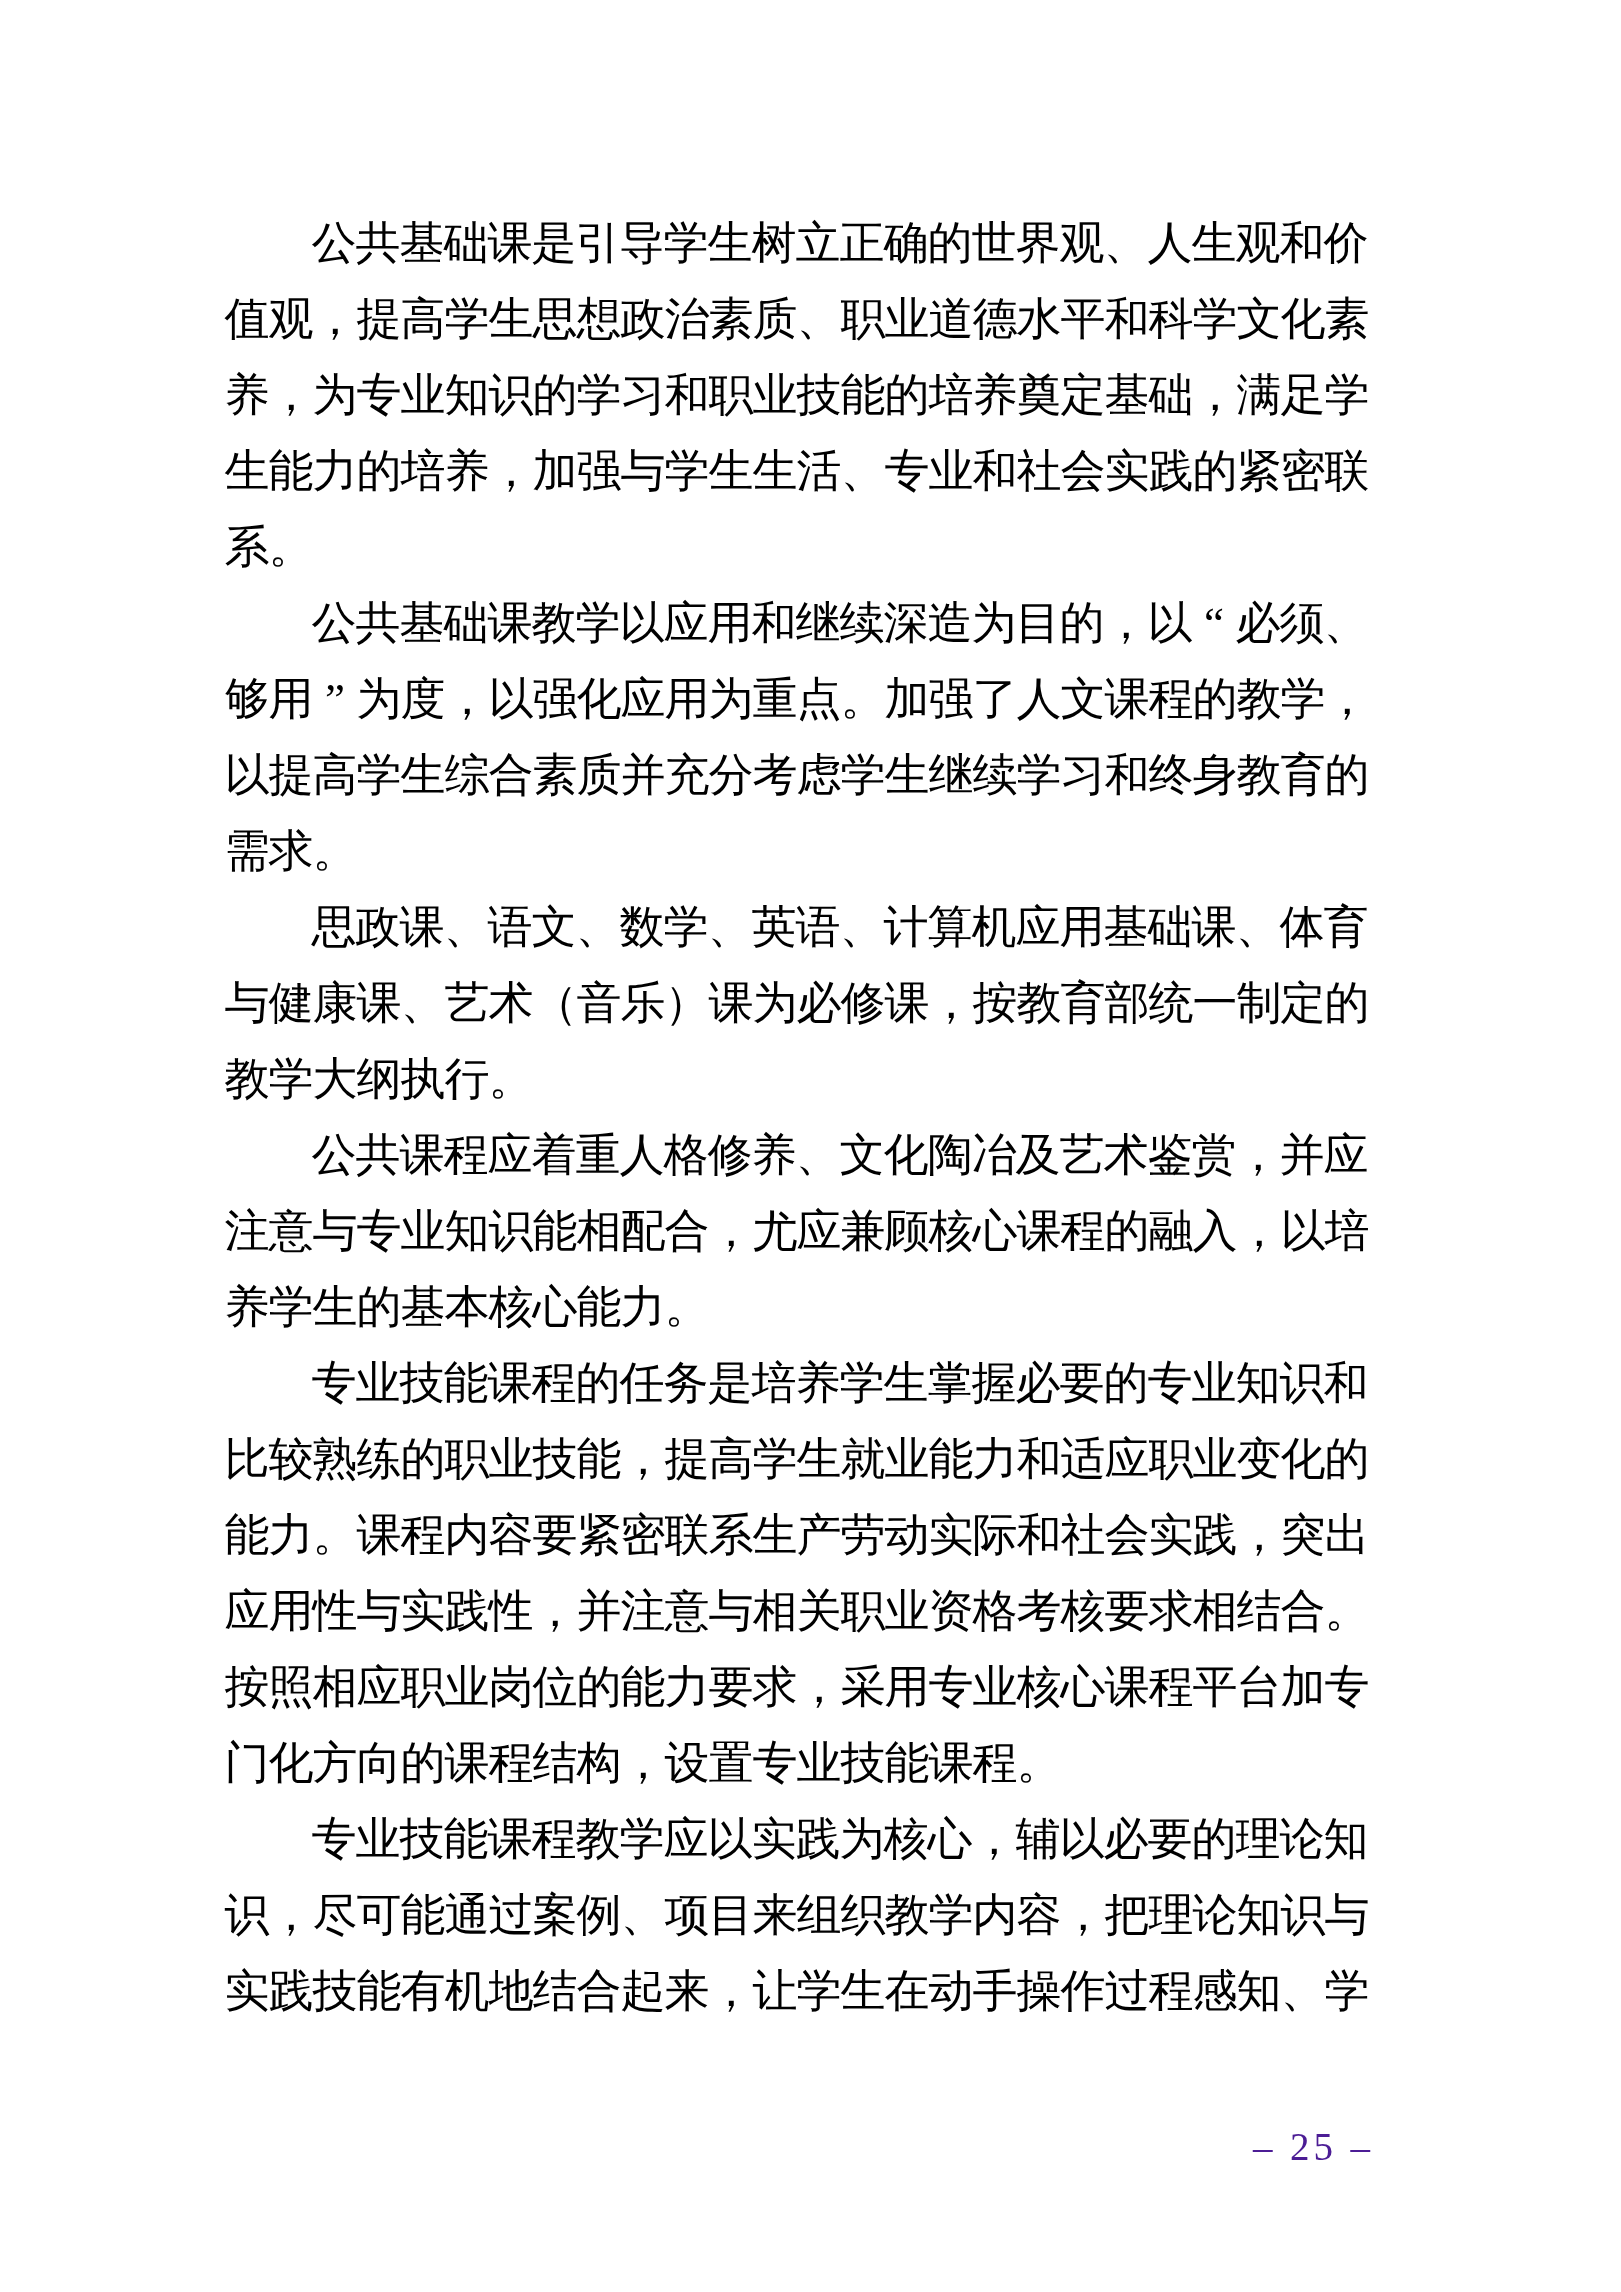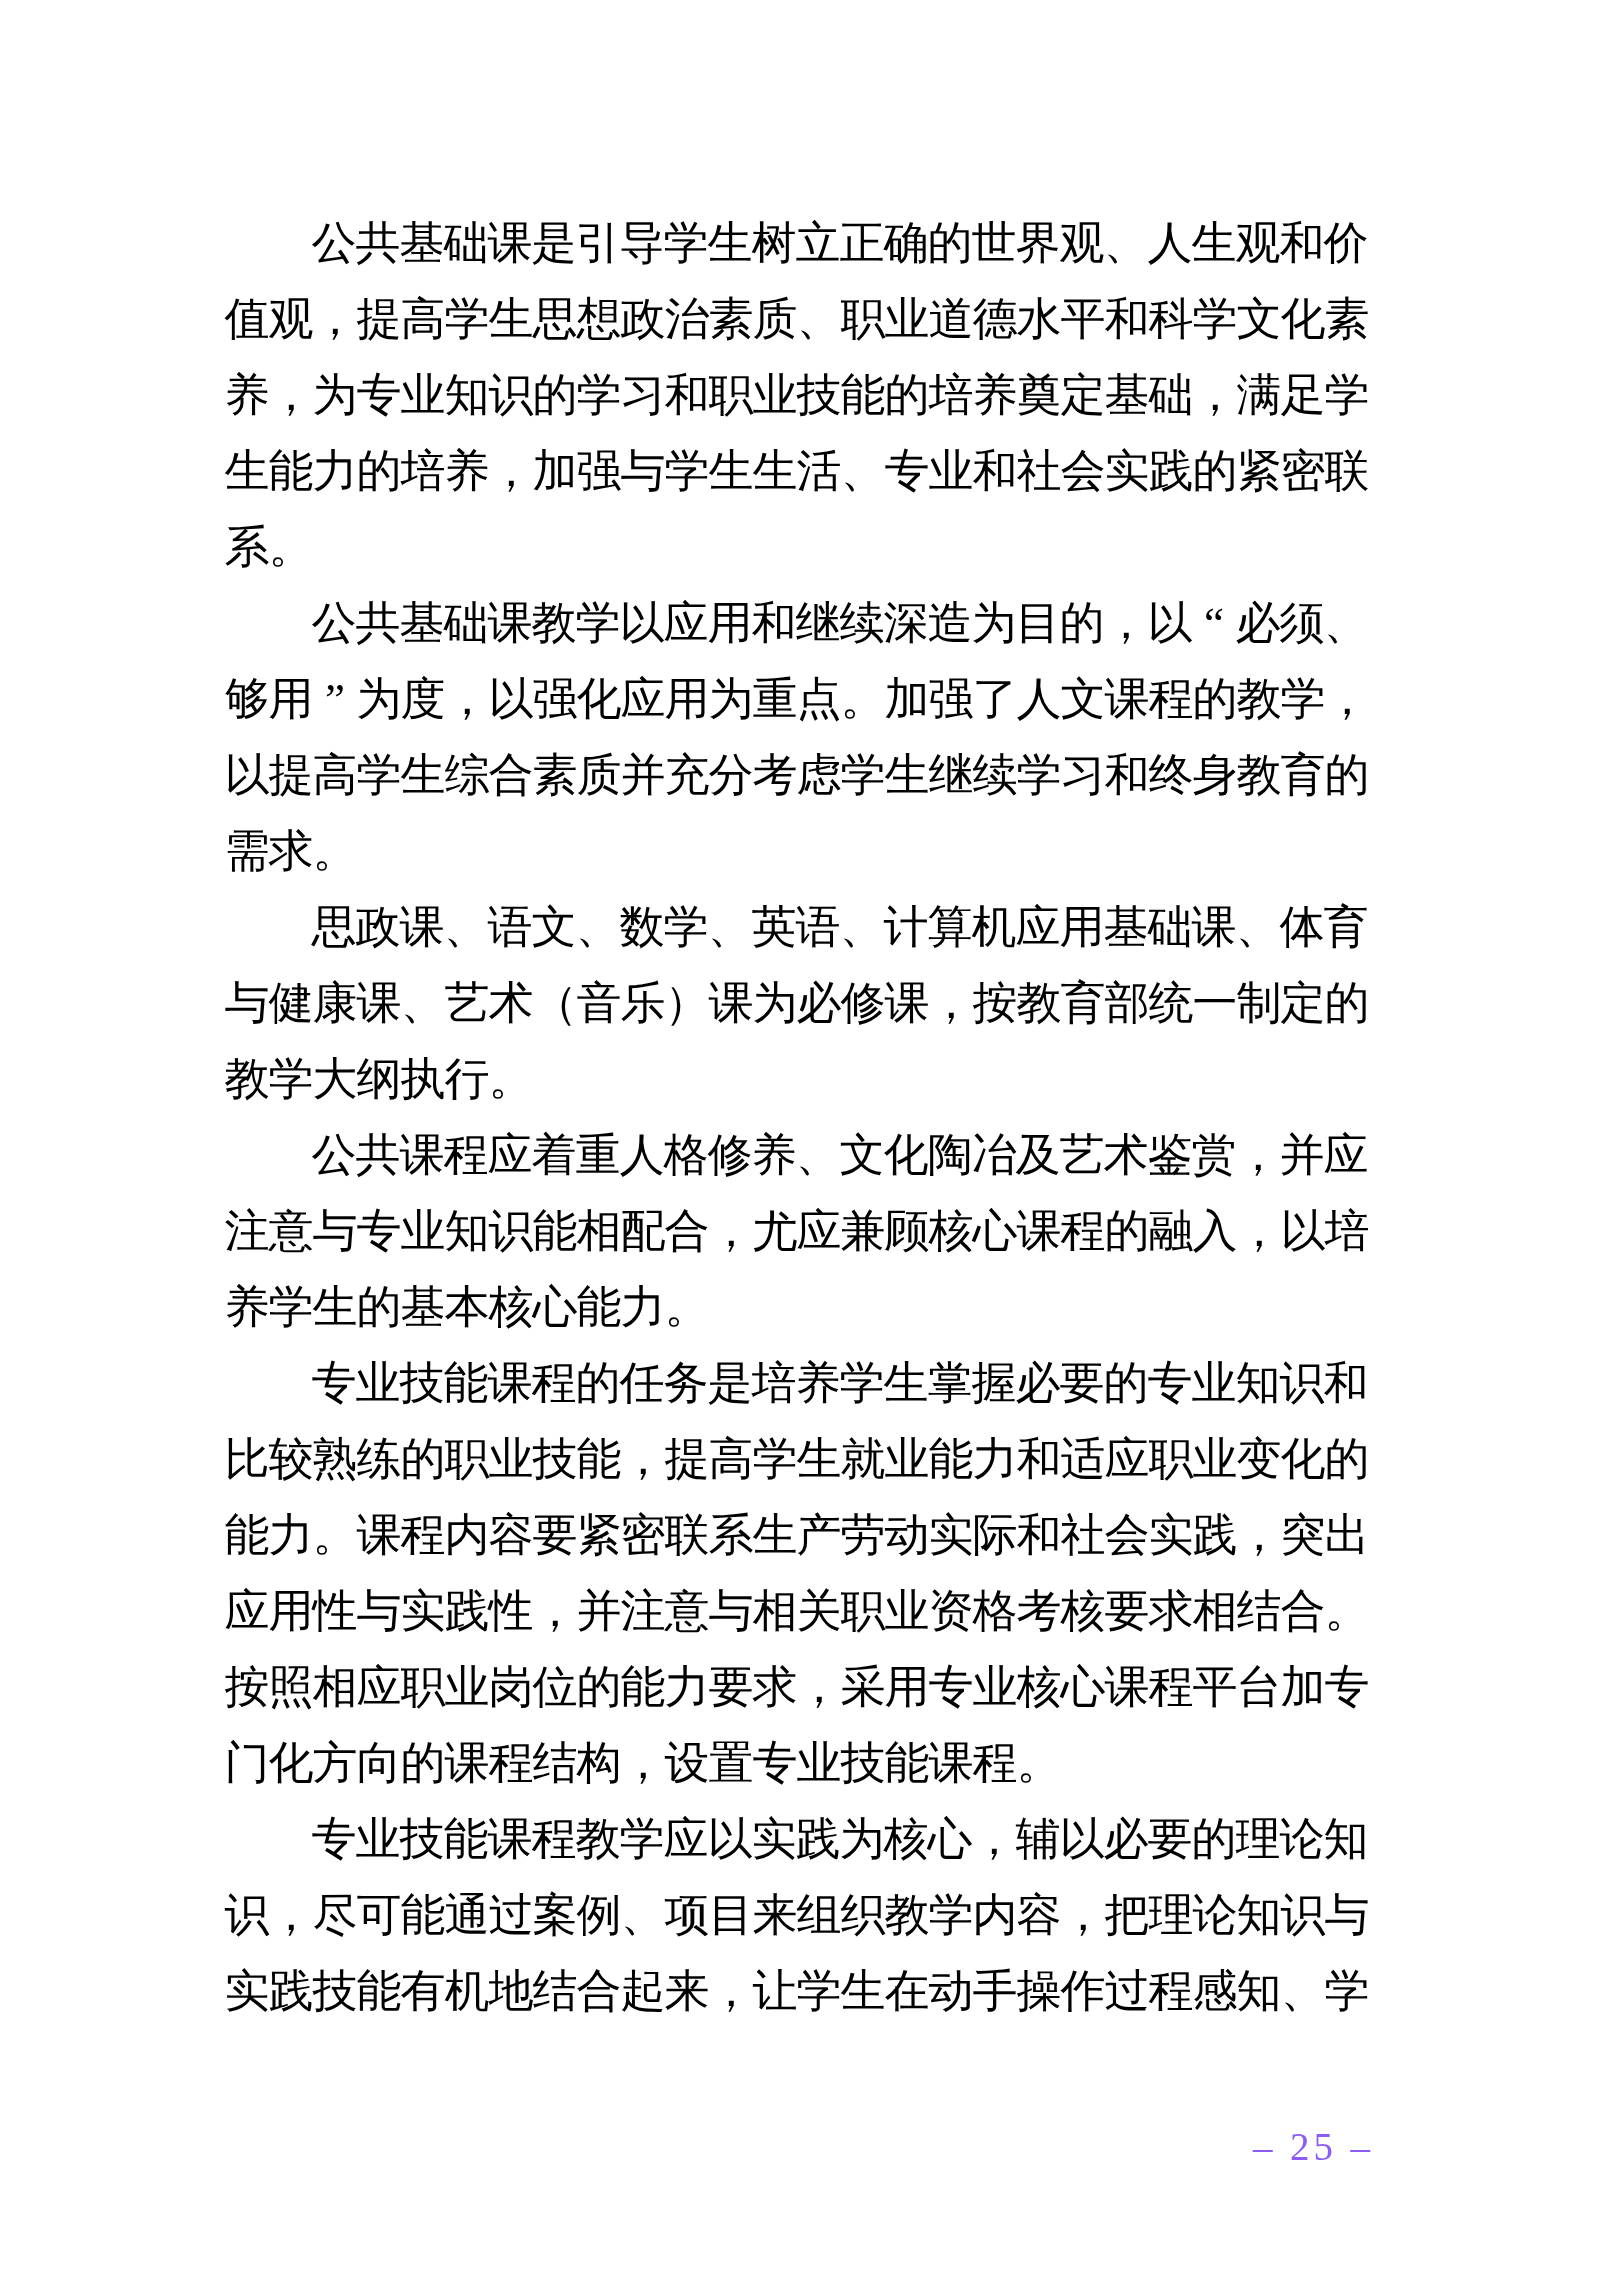--- a/index.html
+++ b/index.html
@@ -52,21 +52,21 @@
     flex: 0 0 44px;
     overflow: visible;
   }
   .page-number {
     position: absolute;
     left: 1253px;
     top: 2125px;
     font-size: 39px;
     letter-spacing: 3.9px;
     line-height: 43px;
-    color: #8b5cf6;
+    color: #4c1d95;
   }
 </style>
 </head>
 <body style="background: rgb(255, 255, 255); color: rgb(0, 0, 0);">
 
 <div class="page">
   <div class="doc-body">
       <div class="text-line indent">
         <span class="ch">公</span>
         <span class="ch">共</span>

